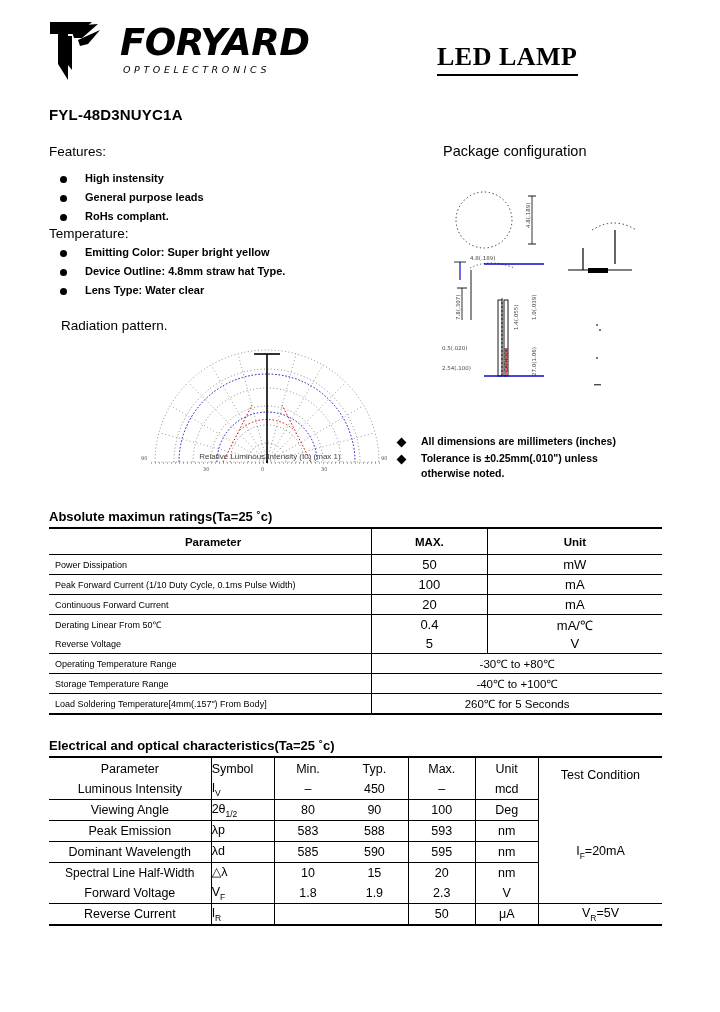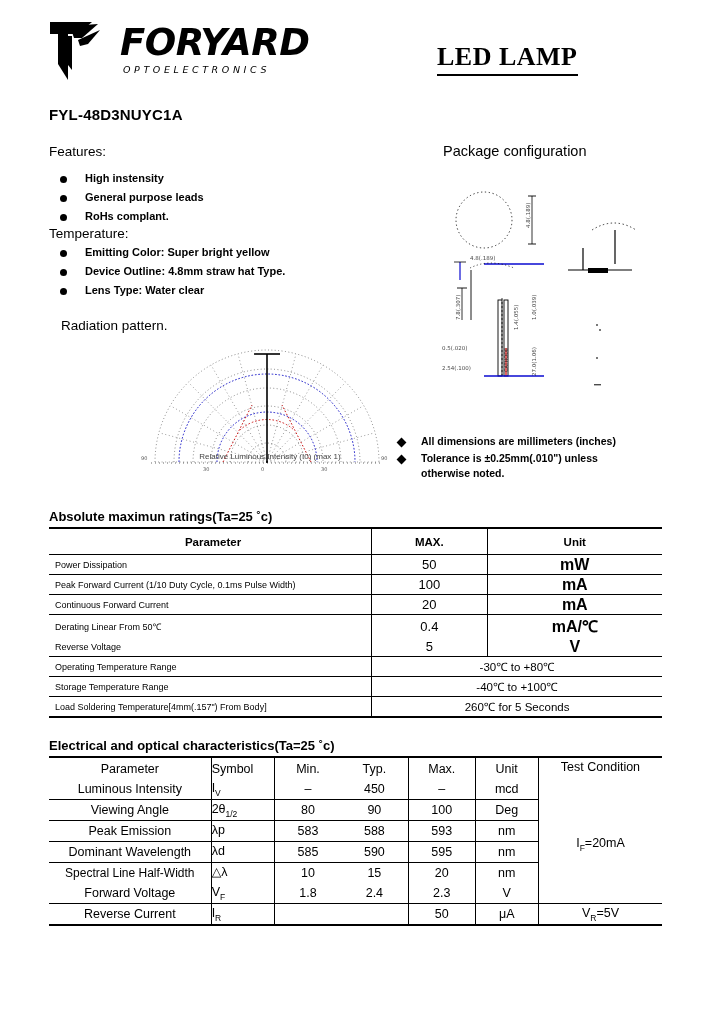--- a/index.html
+++ b/index.html
@@ -91,21 +91,21 @@
   
   #tbl-abs { left:49px; top:527px; width:613px; }
   #tbl-abs td {
     border-top:1.4px solid #000;
     height:19px; vertical-align:middle;
   }
   #tbl-abs tr:last-child td { border-bottom:2px solid #000; }
   #tbl-abs .t1-head td { border-top:2px solid #000; border-bottom:1.4px solid #000; height:25px; }
   #tbl-abs .c-param { width:320px; padding-left:6px; font-size:9px; }
   #tbl-abs .c-max   { width:116px; text-align:center; font-size:13px; border-left:1.4px solid #000; }
-  #tbl-abs .c-unit  { width:177px; text-align:center; font-size:16px; border-left:1.4px solid #000;font-weight:bold; }
+  #tbl-abs .c-unit  { width:177px; text-align:center; font-size:13px; border-left:1.4px solid #000; }
   #tbl-abs .c-span  { text-align:center; font-size:11.5px; border-left:1.4px solid #000; }
   #tbl-abs .hdr { font-size:11.5px; font-weight:bold; text-align:center; }
   #tbl-abs .nb { border-top:none !important; }
 
   
   #tbl-eo { left:49px; top:756px; width:613px; }
   #tbl-eo td { border-top:1.4px solid #000; height:20px; vertical-align:middle; }
   #tbl-eo tr:last-child td { border-bottom:2px solid #000; }
   #tbl-eo .t2-head td { border-top:2px solid #000; height:21px; }
   #tbl-eo .e-param { width:163px; text-align:center; font-size:12.5px; }
@@ -332,21 +332,21 @@
   <div class="tbl-caption cap2">Electrical and optical characteristics(Ta=25  ˚c)</div>
   <table id="tbl-eo">
     <tbody>
         <tr class="t2-head">
       <td class="e-param">Parameter</td>
       <td class="e-sym">Symbol</td>
       <td class="e-min">Min.</td>
       <td class="e-typ">Typ.</td>
       <td class="e-max">Max.</td>
       <td class="e-unit">Unit</td>
-      <td class="e-test" rowspan="7" style="vertical-align:top;padding-top:2px;">
+      <td class="e-test" rowspan="7" style="vertical-align:top;padding-top:10px;">
         <div>Test Condition</div>
         <div style="margin-top:62px;"><span>I</span><sub>F</sub><span>=20mA</span></div>
       </td>
     </tr>
     <tr>
       <td class="e-param nb">Luminous Intensity</td>
       <td class="e-sym nb"><span>I</span><sub>V</sub></td>
       <td class="e-min nb">–</td>
       <td class="e-typ nb">450</td>
       <td class="e-max nb">–</td>
@@ -381,21 +381,21 @@
       <td class="e-sym"><span>△λ</span><sub></sub></td>
       <td class="e-min">10</td>
       <td class="e-typ">15</td>
       <td class="e-max">20</td>
       <td class="e-unit">nm</td>
     </tr>
     <tr>
       <td class="e-param nb">Forward Voltage</td>
       <td class="e-sym nb"><span>V</span><sub>F</sub></td>
       <td class="e-min nb">1.8</td>
-      <td class="e-typ nb">2.4</td>
+      <td class="e-typ nb">1.9</td>
       <td class="e-max nb">2.3</td>
       <td class="e-unit nb">V</td>
     </tr>
     <tr>
       <td class="e-param">Reverse Current</td>
       <td class="e-sym"><span>I</span><sub>R</sub></td>
       <td class="e-min"></td>
       <td class="e-typ"></td>
       <td class="e-max">50</td>
       <td class="e-unit">μA</td>

